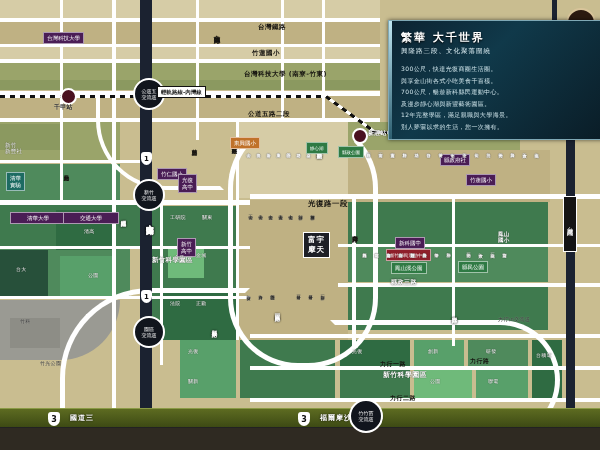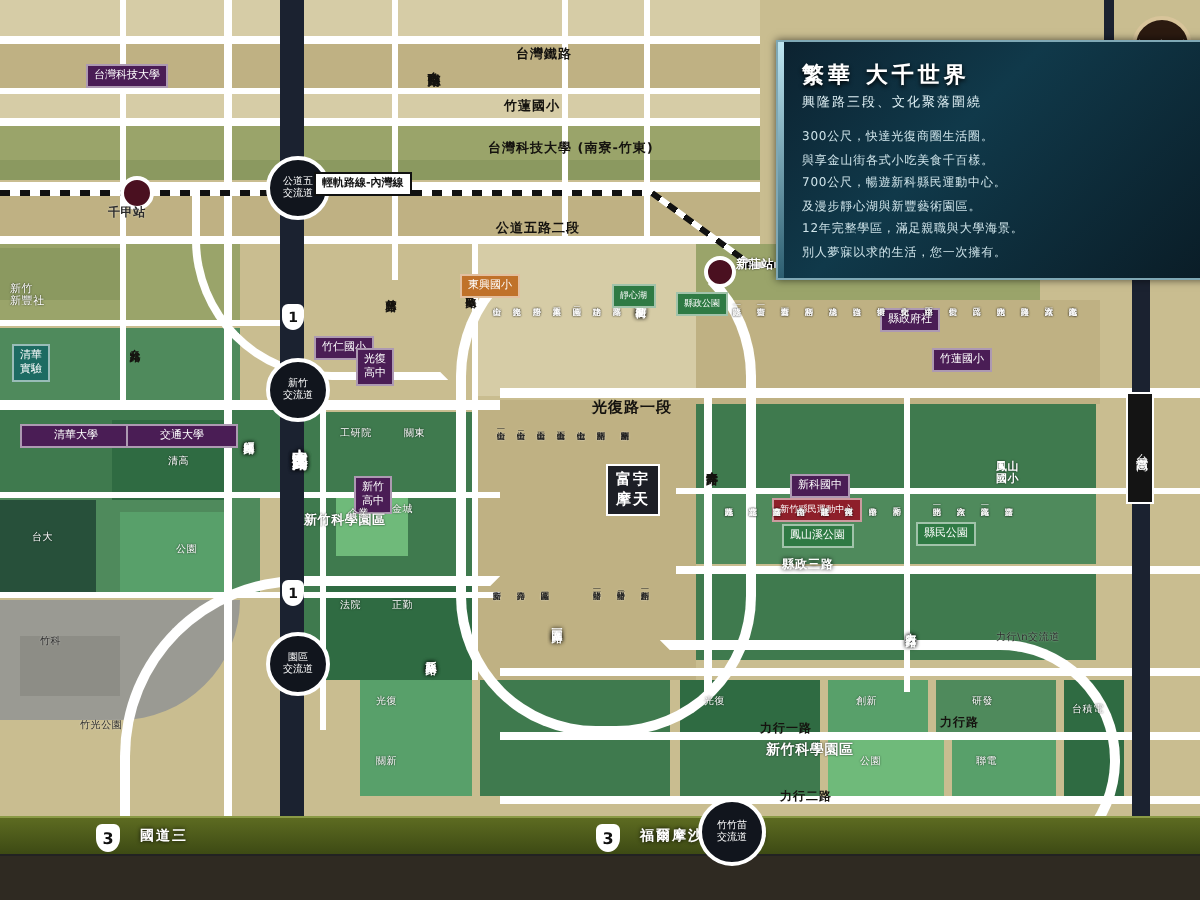--- a/index.html
+++ b/index.html
@@ -276,21 +276,21 @@
 
   <div class="dot" style="left:60px;top:88px;width:13px;height:13px;"></div>
   <div class="lbl lbl-dark" style="left:54px;top:104px;font-size:6px;font-weight:bold;">千甲站</div>
   <div class="dot" style="left:352px;top:128px;width:12px;height:12px;"></div>
   <div class="lbl" style="left:368px;top:130px;font-size:6px;font-weight:bold;color:#fff;">新莊站</div>
 
   <div class="roadlbl" style="left:258px;top:23px;">台灣鐵路</div>
   <div class="roadlbl" style="left:252px;top:49px;">竹蓮國小</div>
   <div class="roadlbl" style="left:244px;top:70px;">台灣科技大學 (南寮-竹東)</div>
   <div class="roadlbl" style="left:248px;top:110px;">公道五路二段</div>
-  <div class="roadlbl" style="left:296px;top:199px;font-size:7.5px;">光復路一段</div>
+  <div class="roadlbl" style="left:308px;top:199px;font-size:7.5px;">光復路一段</div>
   <div class="roadlbl roadlbl-w" style="left:391px;top:278px;font-size:6px;">縣政三路</div>
   <div class="roadlbl" style="left:380px;top:360px;font-size:6px;">力行一路</div>
   <div class="roadlbl" style="left:470px;top:357px;font-size:6px;">力行路</div>
   <div class="roadlbl" style="left:390px;top:394px;font-size:6px;">力行二路</div>
 
   <div class="roadlbl roadlbl-v" style="left:212px;top:30px;">自強南路</div>
   <div class="roadlbl roadlbl-v roadlbl-w" style="left:143px;top:218px;font-size:8px;z-index:30;">中山高速公路</div>
   <div class="roadlbl roadlbl-v" style="left:64px;top:170px;font-size:5.5px;">台元路</div>
   <div class="roadlbl roadlbl-v roadlbl-w" style="left:121px;top:216px;font-size:5.5px;">經國路</div>
   <div class="roadlbl roadlbl-v" style="left:192px;top:145px;font-size:5.5px;">慈雲路</div>

